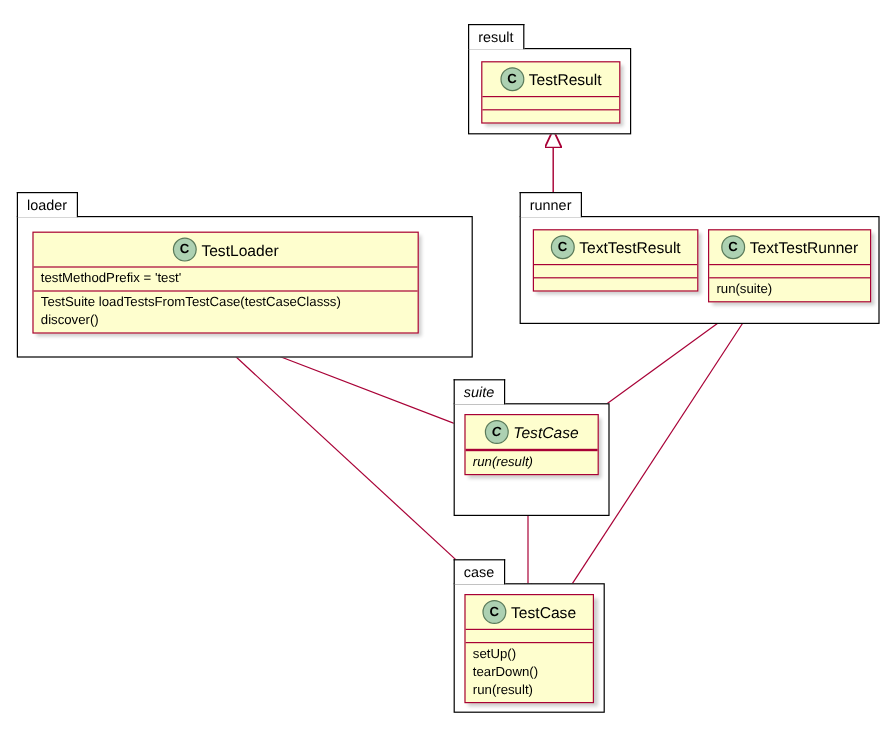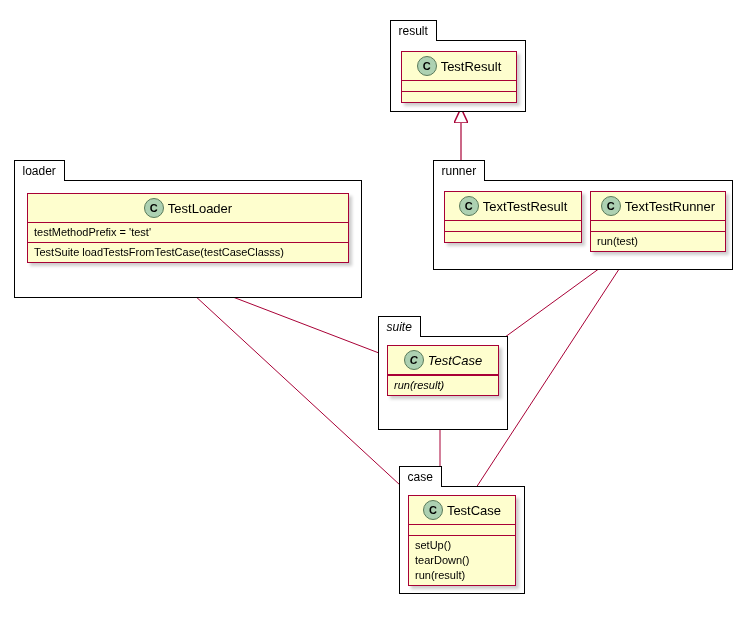--- a/index.html
+++ b/index.html
@@ -115,34 +115,35 @@
       <span class="class-icon">C</span>
       <span class="class-name">TestResult</span>
     </div>
     <div class="sep"></div>
     <div class="section section-empty"></div>
     <div class="sep"></div>
     <div class="section section-empty"></div>
   </div>
 </div>
 
-<div class="package" style="left:14px; top:180px; width:348px; height:118px;">
+<div class="package" style="left:14px; top:180px; width:380px; height:118px;">
   <div class="package-tab">loader</div>
   <div class="class-box" style="left:12px; top:12px; width:322px;">
     <div class="class-header">
       <span class="class-icon">C</span>
       <span class="class-name">TestLoader</span>
     </div>
     <div class="sep"></div>
     <div class="section">
       <div>testMethodPrefix = 'test'</div>
     </div>
     <div class="sep"></div>
     <div class="section">
       <div>TestSuite loadTestsFromTestCase(testCaseClasss)</div>
+      <div>discover()</div>
     </div>
   </div>
 </div>
 
 <div class="package" style="left:400px; top:180px; width:300px; height:90px;margin-left:33px;">
   <div class="package-tab">runner</div>
   <div class="class-box" style="left:10px; top:10px; width:138px;">
     <div class="class-header">
       <span class="class-icon">C</span>
       <span class="class-name">TextTestResult</span>
@@ -154,41 +155,41 @@
   </div>
   <div class="class-box" style="left:156px; top:10px; width:136px;">
     <div class="class-header">
       <span class="class-icon">C</span>
       <span class="class-name">TextTestRunner</span>
     </div>
     <div class="sep"></div>
     <div class="section section-empty"></div>
     <div class="sep"></div>
     <div class="section">
-      <div>run(test)</div>
+      <div>run(suite)</div>
     </div>
   </div>
 </div>
 
 <div class="package" style="left:378px; top:336px; width:130px; height:94px;font-style:italic;">
   <div class="package-tab">suite</div>
   <div class="class-box" style="left:8px; top:8px; width:112px;">
     <div class="class-header">
       <span class="class-icon">C</span>
       <span class="class-name">TestCase</span>
     </div>
     <div class="sep"></div>
     <div class="sep"></div>
     <div class="section">
       <div>run(result)</div>
     </div>
   </div>
 </div>
 
-<div class="package" style="left:378px; top:486px; width:126px; height:108px;margin-left:21px;">
+<div class="package" style="left:378px; top:486px; width:126px; height:108px;">
   <div class="package-tab">case</div>
   <div class="class-box" style="left:8px; top:8px; width:108px;">
     <div class="class-header">
       <span class="class-icon">C</span>
       <span class="class-name">TestCase</span>
     </div>
     <div class="sep"></div>
     <div class="section section-empty"></div>
     <div class="sep"></div>
     <div class="section">

